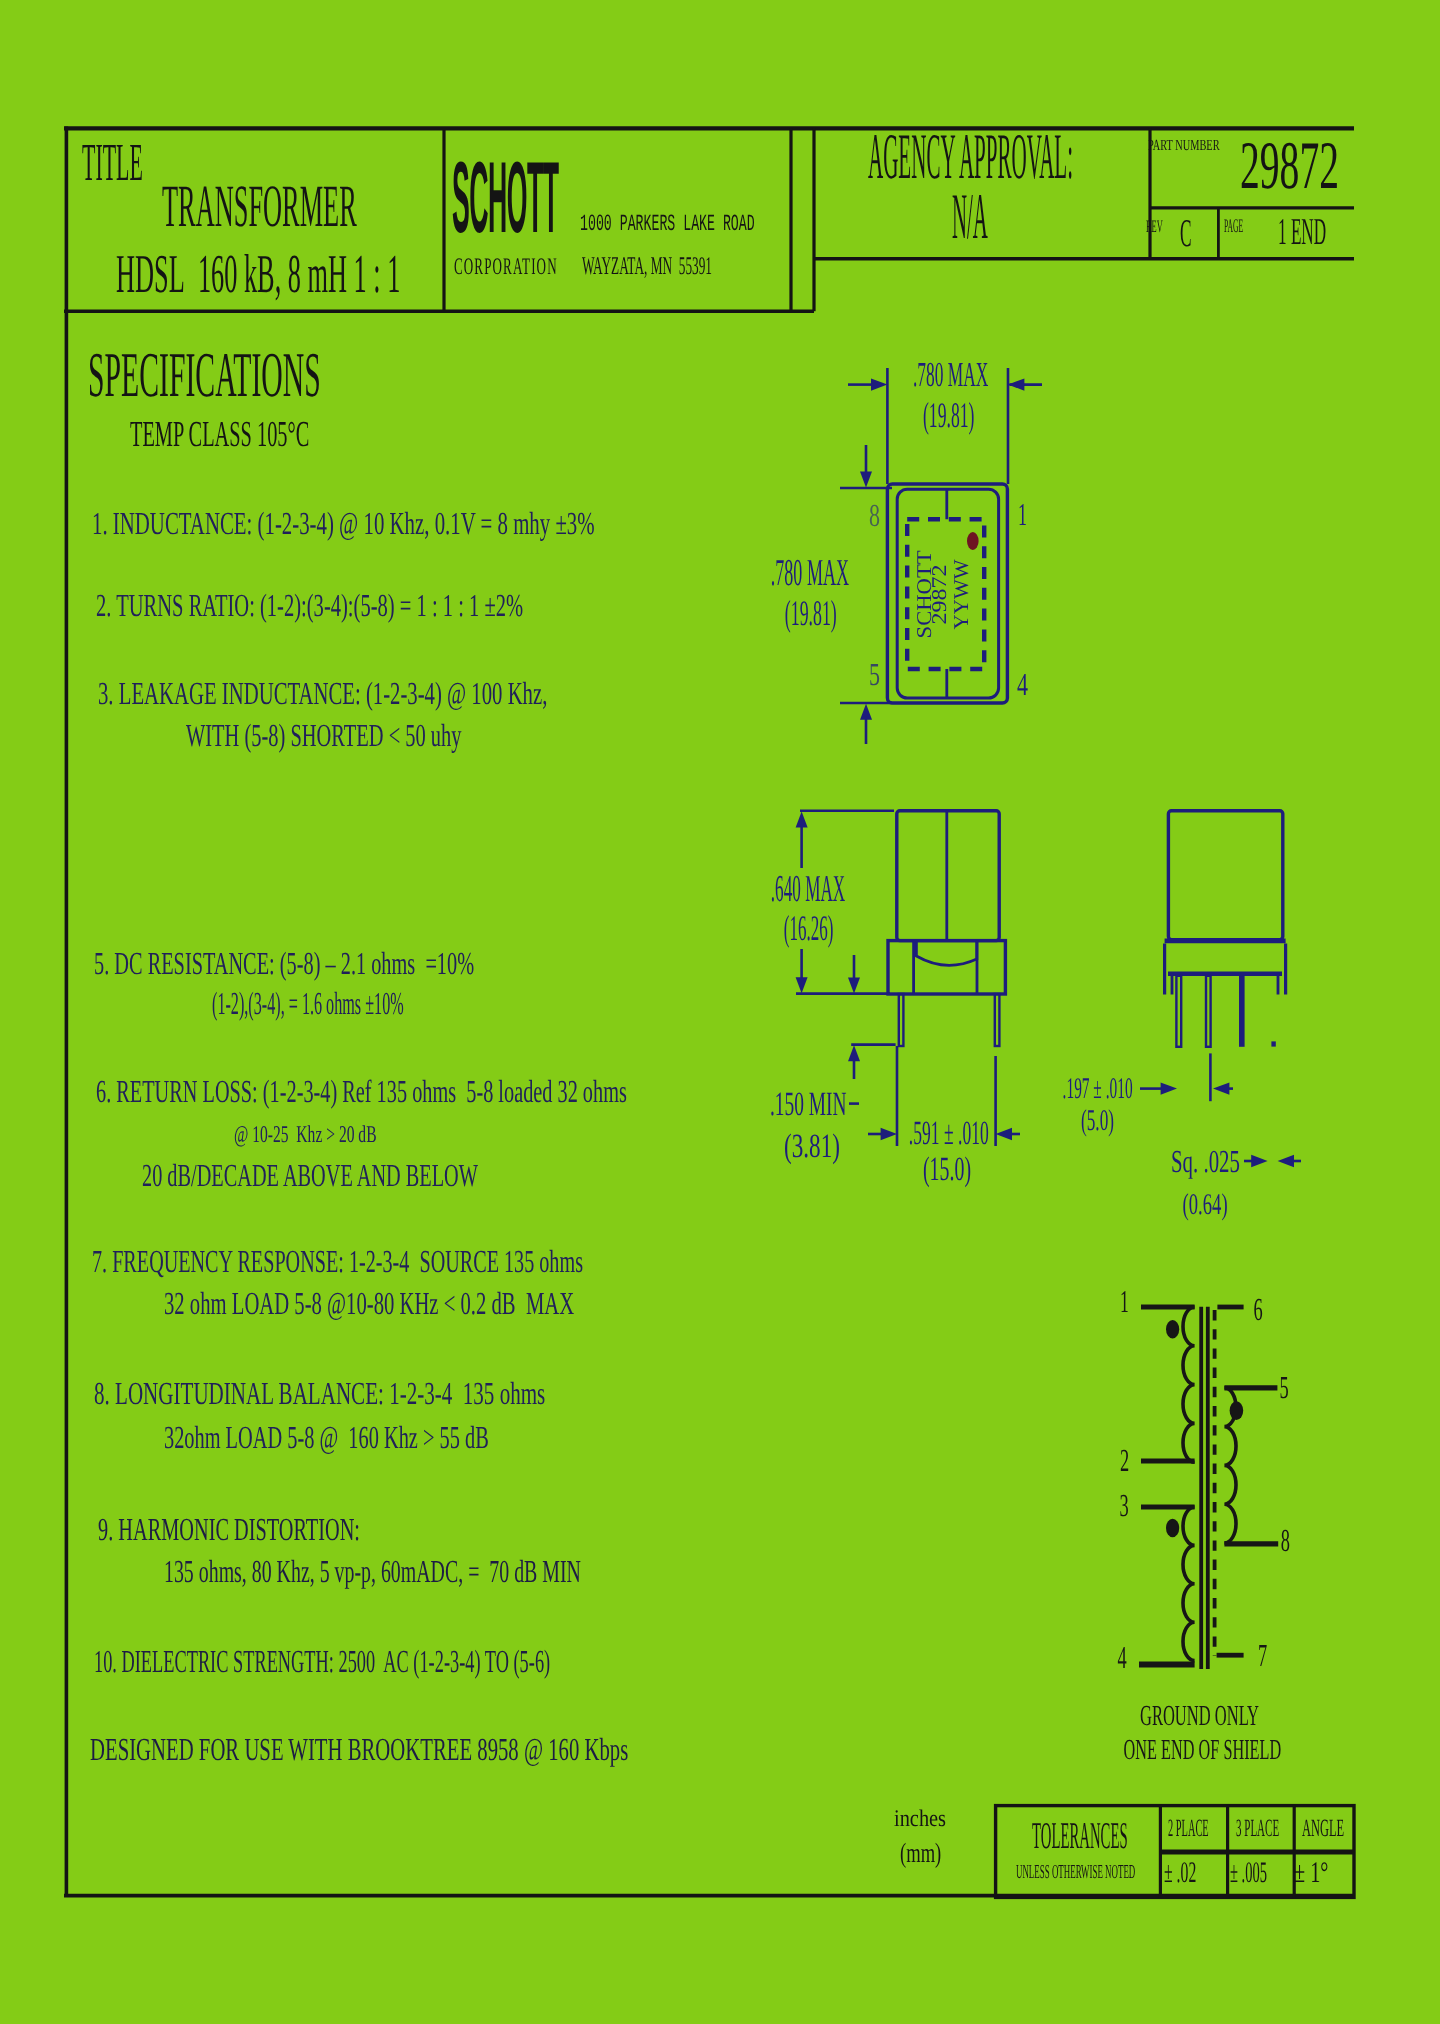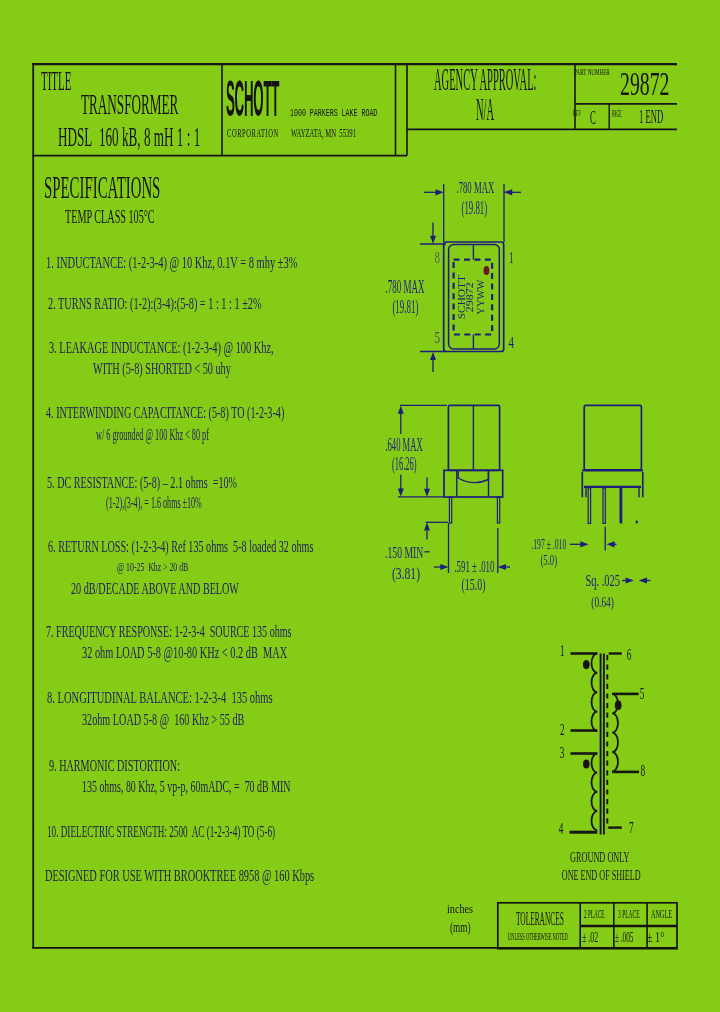--- a/index.html
+++ b/index.html
@@ -49,23 +49,21 @@
 <div class="t" id="temp" style="left:50.2px;top:208.2px;font-size:18.28px;margin-left:15px;"><span class="sx" style="transform:scaleX(0.557);">TEMP CLASS 105°C</span></div>
 
 <div class="t navy" id="s1" style="left:45.7px;top:254.7px;font-size:16.00px;"><span class="sx" style="transform:scaleX(0.651);">1. INDUCTANCE: (1-2-3-4) @ 10 Khz, 0.1V = 8 mhy ±3%</span></div>
 
 <div class="t navy" id="s2" style="left:47.7px;top:295.5px;font-size:16.00px;"><span class="sx" style="transform:scaleX(0.642);">2. TURNS RATIO: (1-2):(3-4):(5-8) = 1 : 1 : 1 ±2%</span></div>
 
 <div class="t navy" id="s3a" style="left:49.1px;top:339.7px;font-size:16.00px;"><span class="sx" style="transform:scaleX(0.648);">3. LEAKAGE INDUCTANCE: (1-2-3-4) @ 100 Khz,</span></div>
 
 <div class="t navy" id="s3b" style="left:93.3px;top:360.7px;font-size:16.00px;"><span class="sx" style="transform:scaleX(0.639);">WITH (5-8) SHORTED &lt; 50 uhy</span></div>
 
-<div class="t navy" id="s4a" style="left:46.3px;top:404.7px;font-size:16.00px;"><span class="sx" style="transform:scaleX(0.635);">4. INTERWINDING CAPACITANCE: (5-8) TO (1-2-3-4)</span></div>
-
-<div class="t navy" id="s4b" style="left:95.7px;top:426.7px;font-size:16.00px;"><span class="sx" style="transform:scaleX(0.513);">w/ 6 grounded @ 100 Khz &lt; 80 pf</span></div>
+
 
 <div class="t navy" id="s5a" style="left:46.9px;top:475.1px;font-size:16.00px;"><span class="sx" style="transform:scaleX(0.635);">5. DC RESISTANCE: (5-8) – 2.1 ohms&nbsp; =10%</span></div>
 
 <div class="t navy" id="s5b" style="left:105.5px;top:494.7px;font-size:16.00px;"><span class="sx" style="transform:scaleX(0.505);">(1-2),(3-4), = 1.6 ohms ±10%</span></div>
 
 <div class="t navy" id="s6a" style="left:47.5px;top:538.5px;font-size:16.00px;"><span class="sx" style="transform:scaleX(0.634);">6. RETURN LOSS: (1-2-3-4) Ref 135 ohms&nbsp; 5-8 loaded 32 ohms</span></div>
 
 <div class="t navy" id="s6b" style="left:84.3px;top:561.3px;font-size:12px;margin-left:33px;"><span class="sx" style="transform:scaleX(0.649);">@ 10-25&nbsp; Khz &gt; 20 dB</span></div>
 
 <div class="t navy" id="s6c" style="left:70.5px;top:580.9px;font-size:16.00px;"><span class="sx" style="transform:scaleX(0.634);">20 dB/DECADE ABOVE AND BELOW</span></div>

